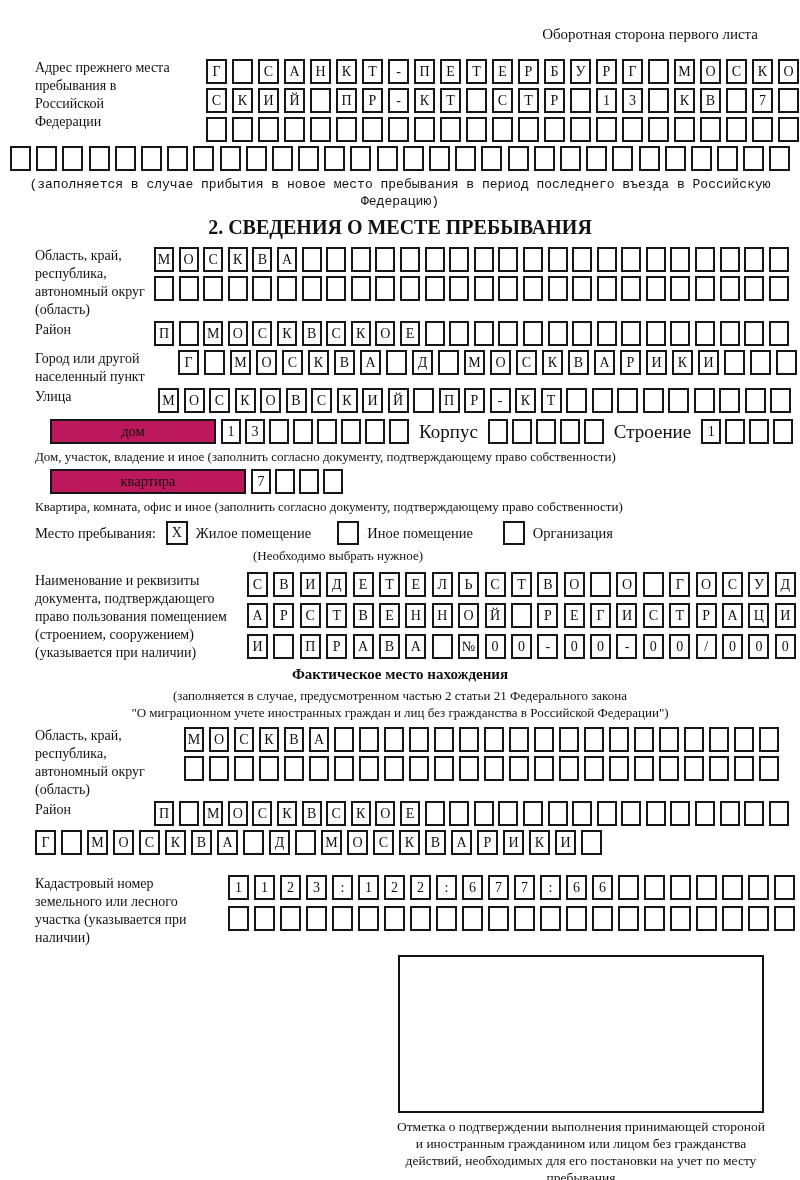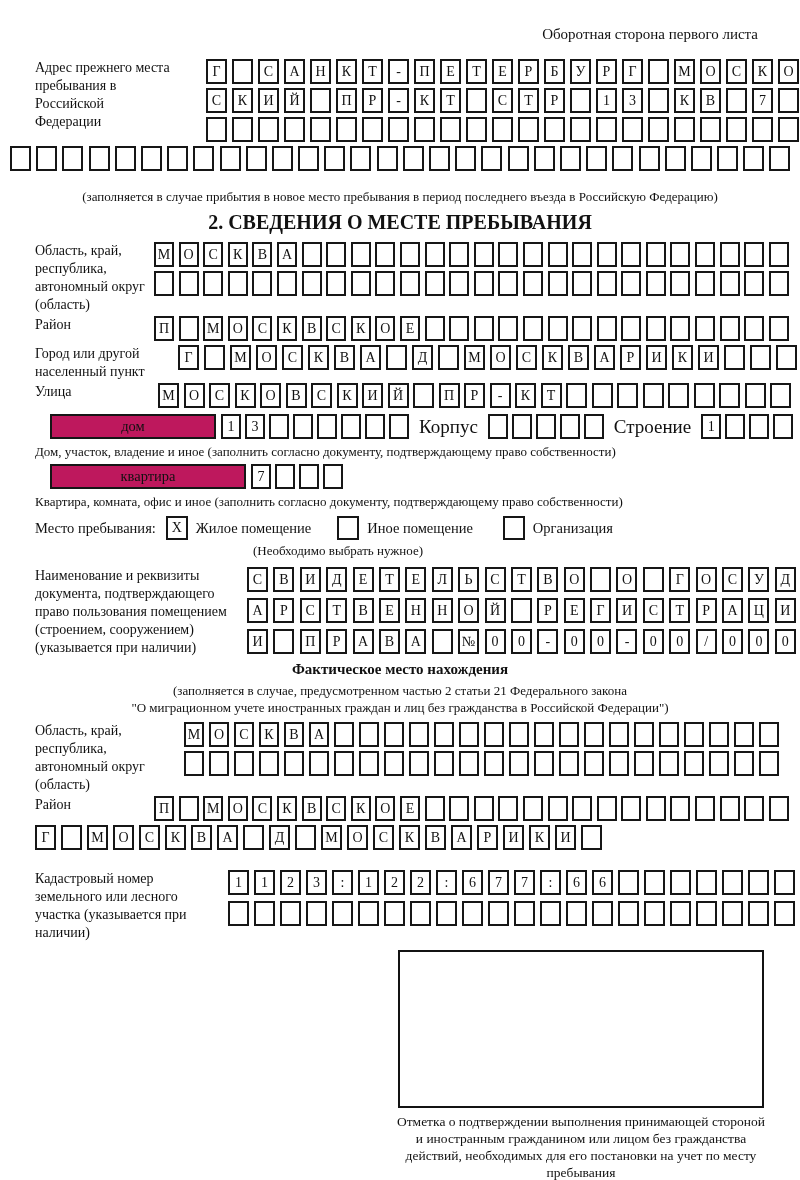--- a/index.html
+++ b/index.html
@@ -1,21 +1,21 @@
 <!DOCTYPE html>
 <html><head>
 <meta charset="utf-8">
 <style>
   html,body{margin:0;padding:0;}
   body{
     width:800px;height:1180px;background:#ffffff;color:#111;
     font-family:"Liberation Serif","DejaVu Serif",serif;
     overflow:hidden;
   }
-  .hdr{padding:18px 42px 0 0;text-align:right;font-size:15px;margin-top:8px;}
+  .hdr{padding:26px 42px 0 0;text-align:right;font-size:15px;}
   .frow{display:flex;align-items:flex-start;}
   .flabel{font-size:14px;line-height:18px;flex:none;padding-right:6px;box-sizing:border-box;}
   .lw143{width:143px}.lw119{width:119px}.lw123{width:123px}
   .lw212{width:212px}.lw149{width:149px}.lw189{width:189px}.lw193{width:193px}
   .rowstack{display:flex;flex-direction:column;gap:4px;}
   .rowstack.g6{gap:6px;}
   .cells{display:flex;gap:4px;flex:none;}
   .cell{
     width:20px;height:25px;border:2px solid #161616;box-sizing:border-box;
     display:flex;align-items:center;justify-content:center;
@@ -31,21 +31,21 @@
   .wbox{height:25px;border:2px solid #161616;box-sizing:border-box;display:flex;
     align-items:center;justify-content:center;font-size:14.5px;flex:none;margin-right:5px;background:#be185d;margin-left:16px;}
   .wb165{width:166px}.wb196{width:196px}
   .inl{font-size:19px;line-height:25px;margin:0 10px;flex:none;}
   .note{font-size:13px;line-height:17px;}
   .center{text-align:center;}
   .sect-title{margin-top:6px;text-align:center;font-weight:bold;font-size:20px;}
   .ftitle{margin-top:4px;text-align:center;font-weight:bold;font-size:15px;}
   .g-prev{margin:16px 0 0 35px;gap:28px;}
   .fullrow{margin:4px 0 0 10px;}
-  .note1{margin-top:17px;}
+  .note1{margin-top:5px;font-family:Liberation Mono, monospace;}
   .g-obl{margin:8px 0 0 35px;}
   .g-raion{margin:2px 0 0 35px;}
   .g-gorod{margin:4px 0 0 35px;}
   .g-ulitsa{margin:2px 0 0 35px;}
   .g-dom{margin:6px 0 0 34px;}
   .note-ind{margin:4px 0 0 35px;}
   .g-kv{margin:4px 0 0 34px;}
   .g-cb{margin:6px 0 0 35px;align-items:center;}
   .cb{width:22px;height:24px;border:2px solid #161616;box-sizing:border-box;display:flex;
     align-items:center;justify-content:center;font-size:14px;flex:none;margin-left:10px;background:#fff;}

